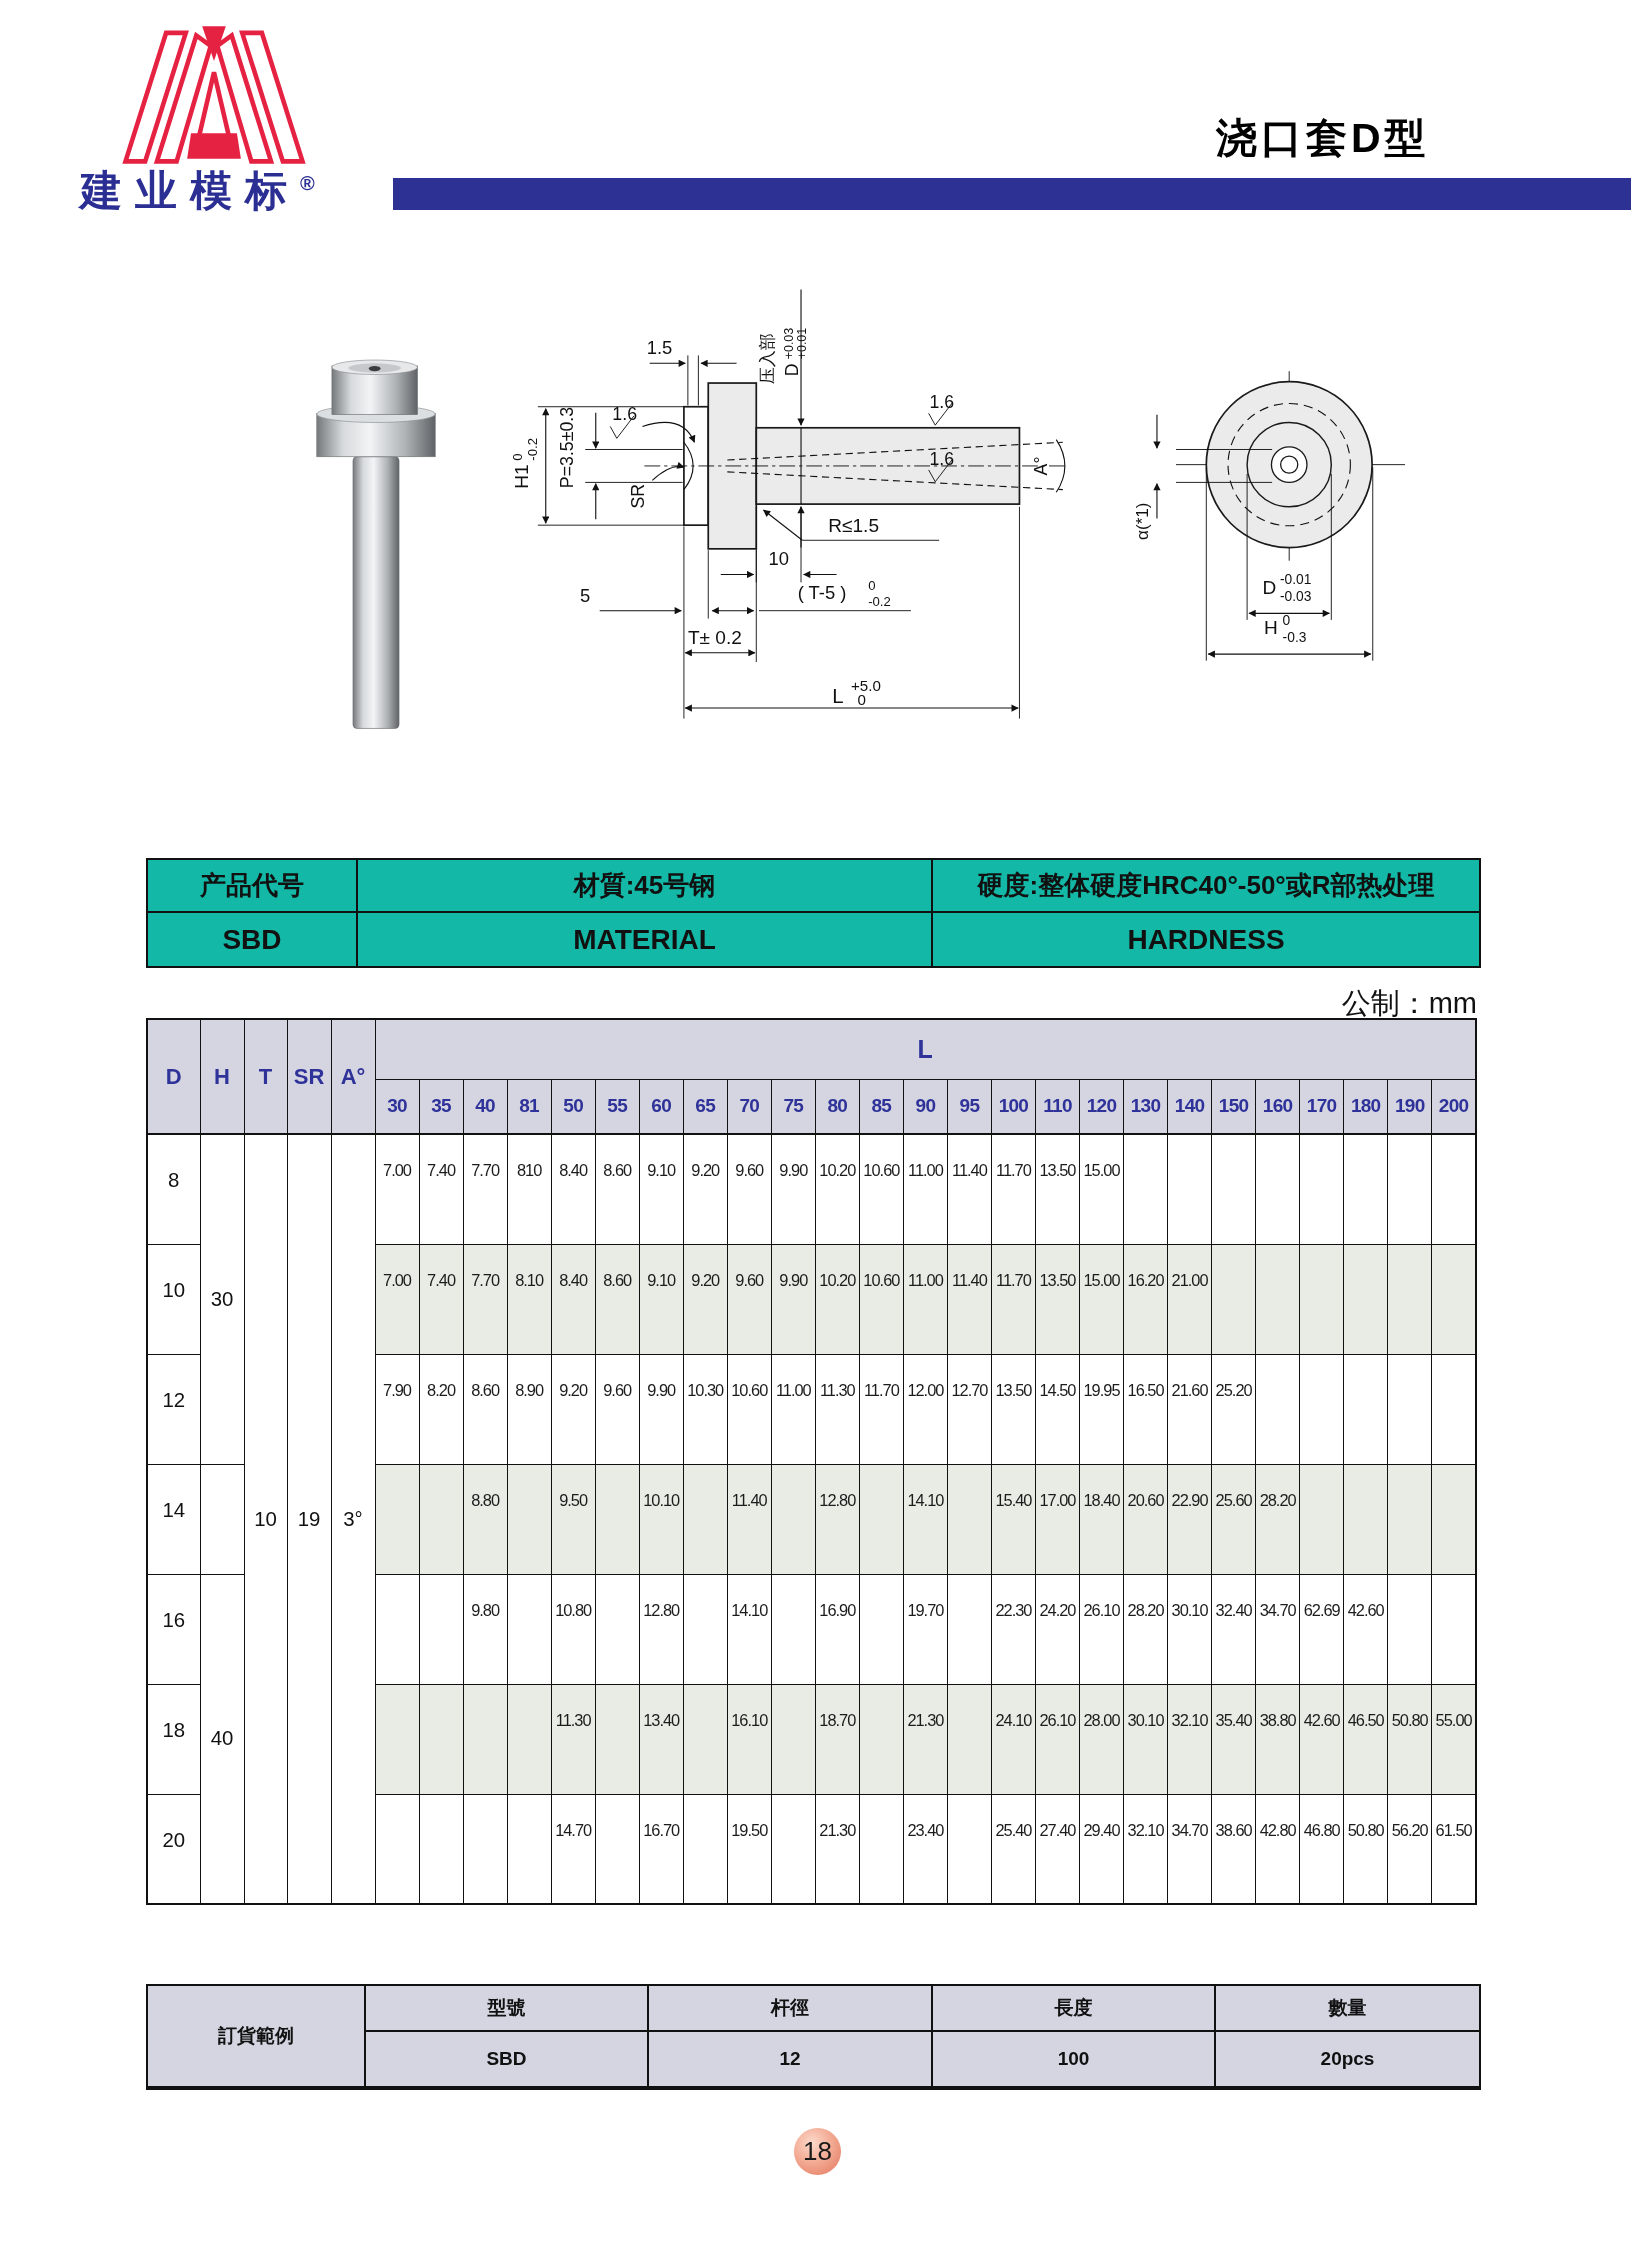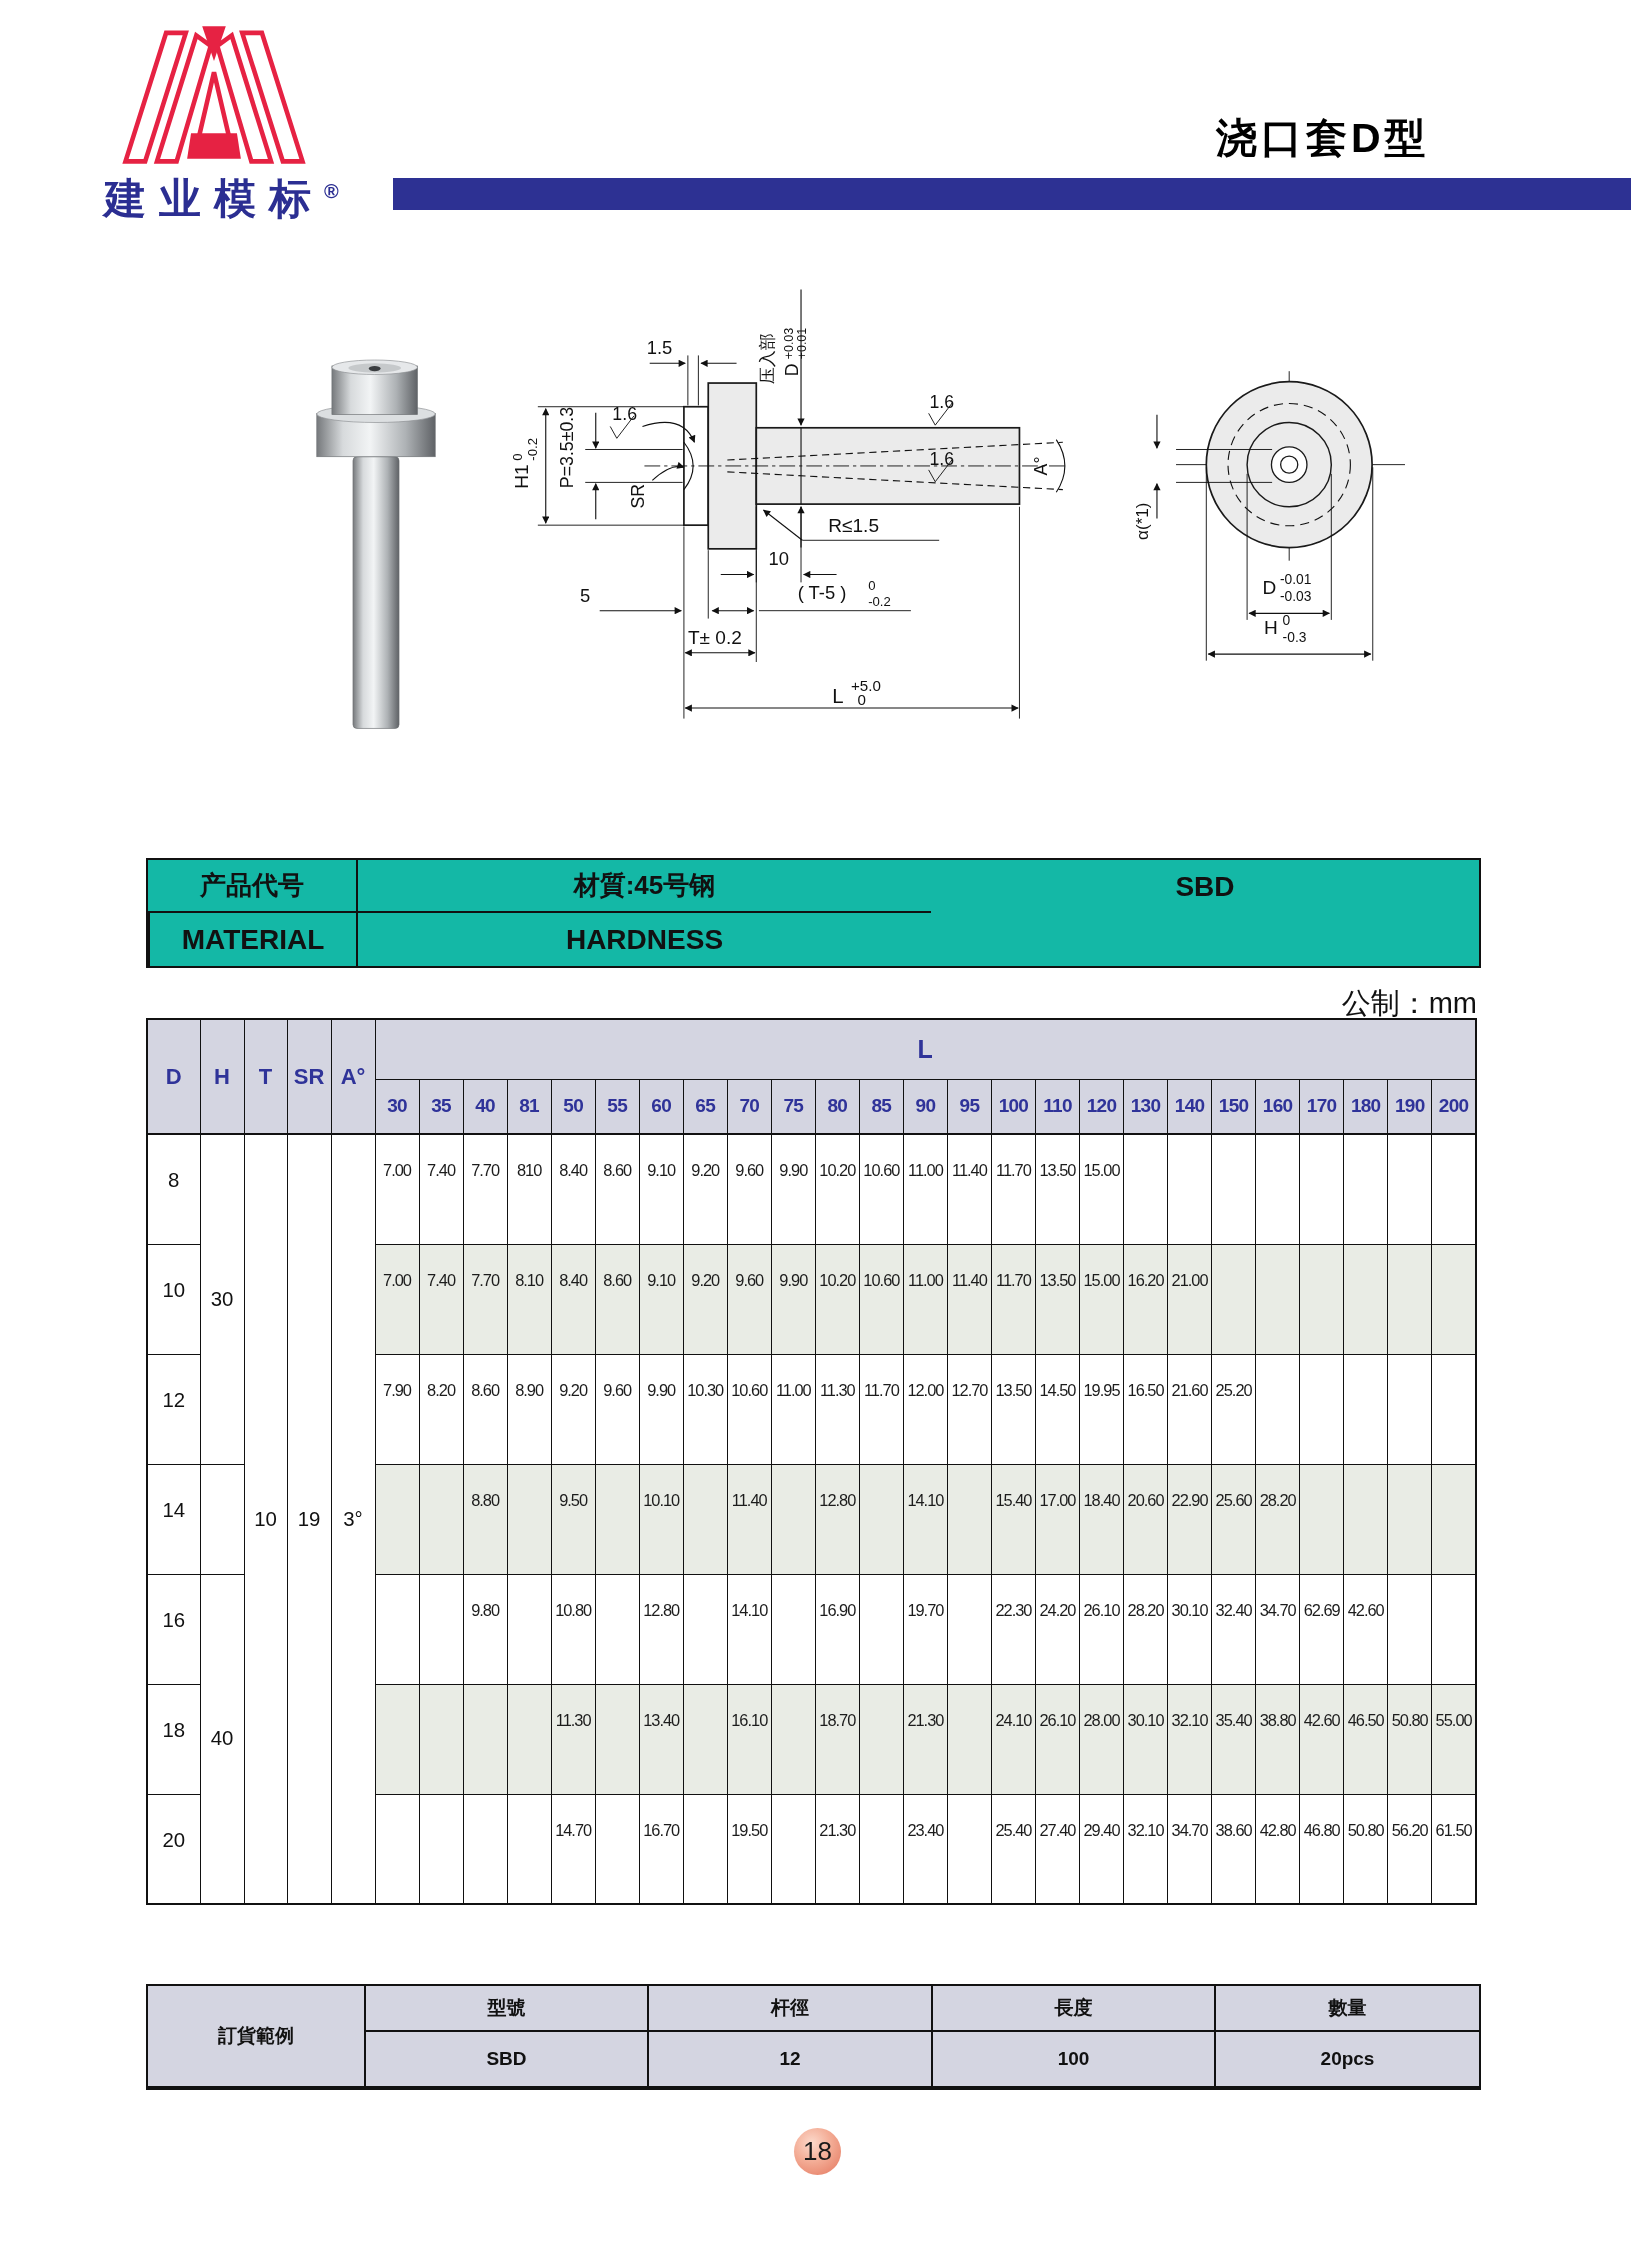--- a/index.html
+++ b/index.html
@@ -1,22 +1,22 @@
 <!DOCTYPE html>
 <html style="font-size:10.5px"><head>
 <meta charset="utf-8">
 <style>
   html,body{margin:0;padding:0;background:#888;}
   .page{position:relative;width:1632px;height:2261px;background:#ffffff;
         font-family:"Liberation Sans","DejaVu Sans",sans-serif;overflow:hidden;}
   .abs{position:absolute;}
 
   
-  .logo-text{position:absolute;left:104px;top:163px;font-size:42px;font-weight:bold;
-             color:#2b2e92;letter-spacing:13px;white-space:nowrap;margin-top:8px;}
+  .logo-text{position:absolute;left:80px;top:163px;font-size:42px;font-weight:bold;
+             color:#2b2e92;letter-spacing:13px;white-space:nowrap;}
   .logo-text sup{font-size:20px;letter-spacing:0;}
   .page-title{position:absolute;left:1216px;top:111px;font-size:41px;font-weight:bold;
               color:#000000;letter-spacing:4px;white-space:nowrap;}
   .blue-bar{position:absolute;left:393px;top:178px;width:1238px;height:32px;background:#2d3193;}
 
   
   .mat{position:absolute;left:146px;top:858px;width:1331px;background:#14b8a6;
        border-top:2.6px solid #111;border-bottom:2.6px solid #111;
        border-left:2px solid #111;border-right:2px solid #111;
        display:grid;grid-template-columns:208px 575px 1fr;grid-template-rows:53px 53px;}
@@ -237,20 +237,21 @@
       <text x="1512" y="584" font-size="29" text-anchor="middle">H</text>
       <text x="1530" y="570" font-size="21">0</text>
       <text x="1530" y="596" font-size="21">-0.3</text>
       <line x1="1417" y1="614" x2="1664" y2="614" class="ln" marker-start="url(#ar)" marker-end="url(#ar)"></line>
     </g>
   </svg>
 
   <div class="mat">
     <div class="c r1 first">产品代号</div>
     <div class="c r1">材質:45号钢</div>
+    <div class="c r1">硬度:整体硬度HRC40°-50°或R部热处理</div>
     <div class="c r2 first">SBD</div>
     <div class="c r2">MATERIAL</div>
     <div class="c r2">HARDNESS</div>
   </div>
 
   <div class="metric">公制：mm</div>
 
   <div class="main-table">
     <table class="mt">
       <colgroup>

